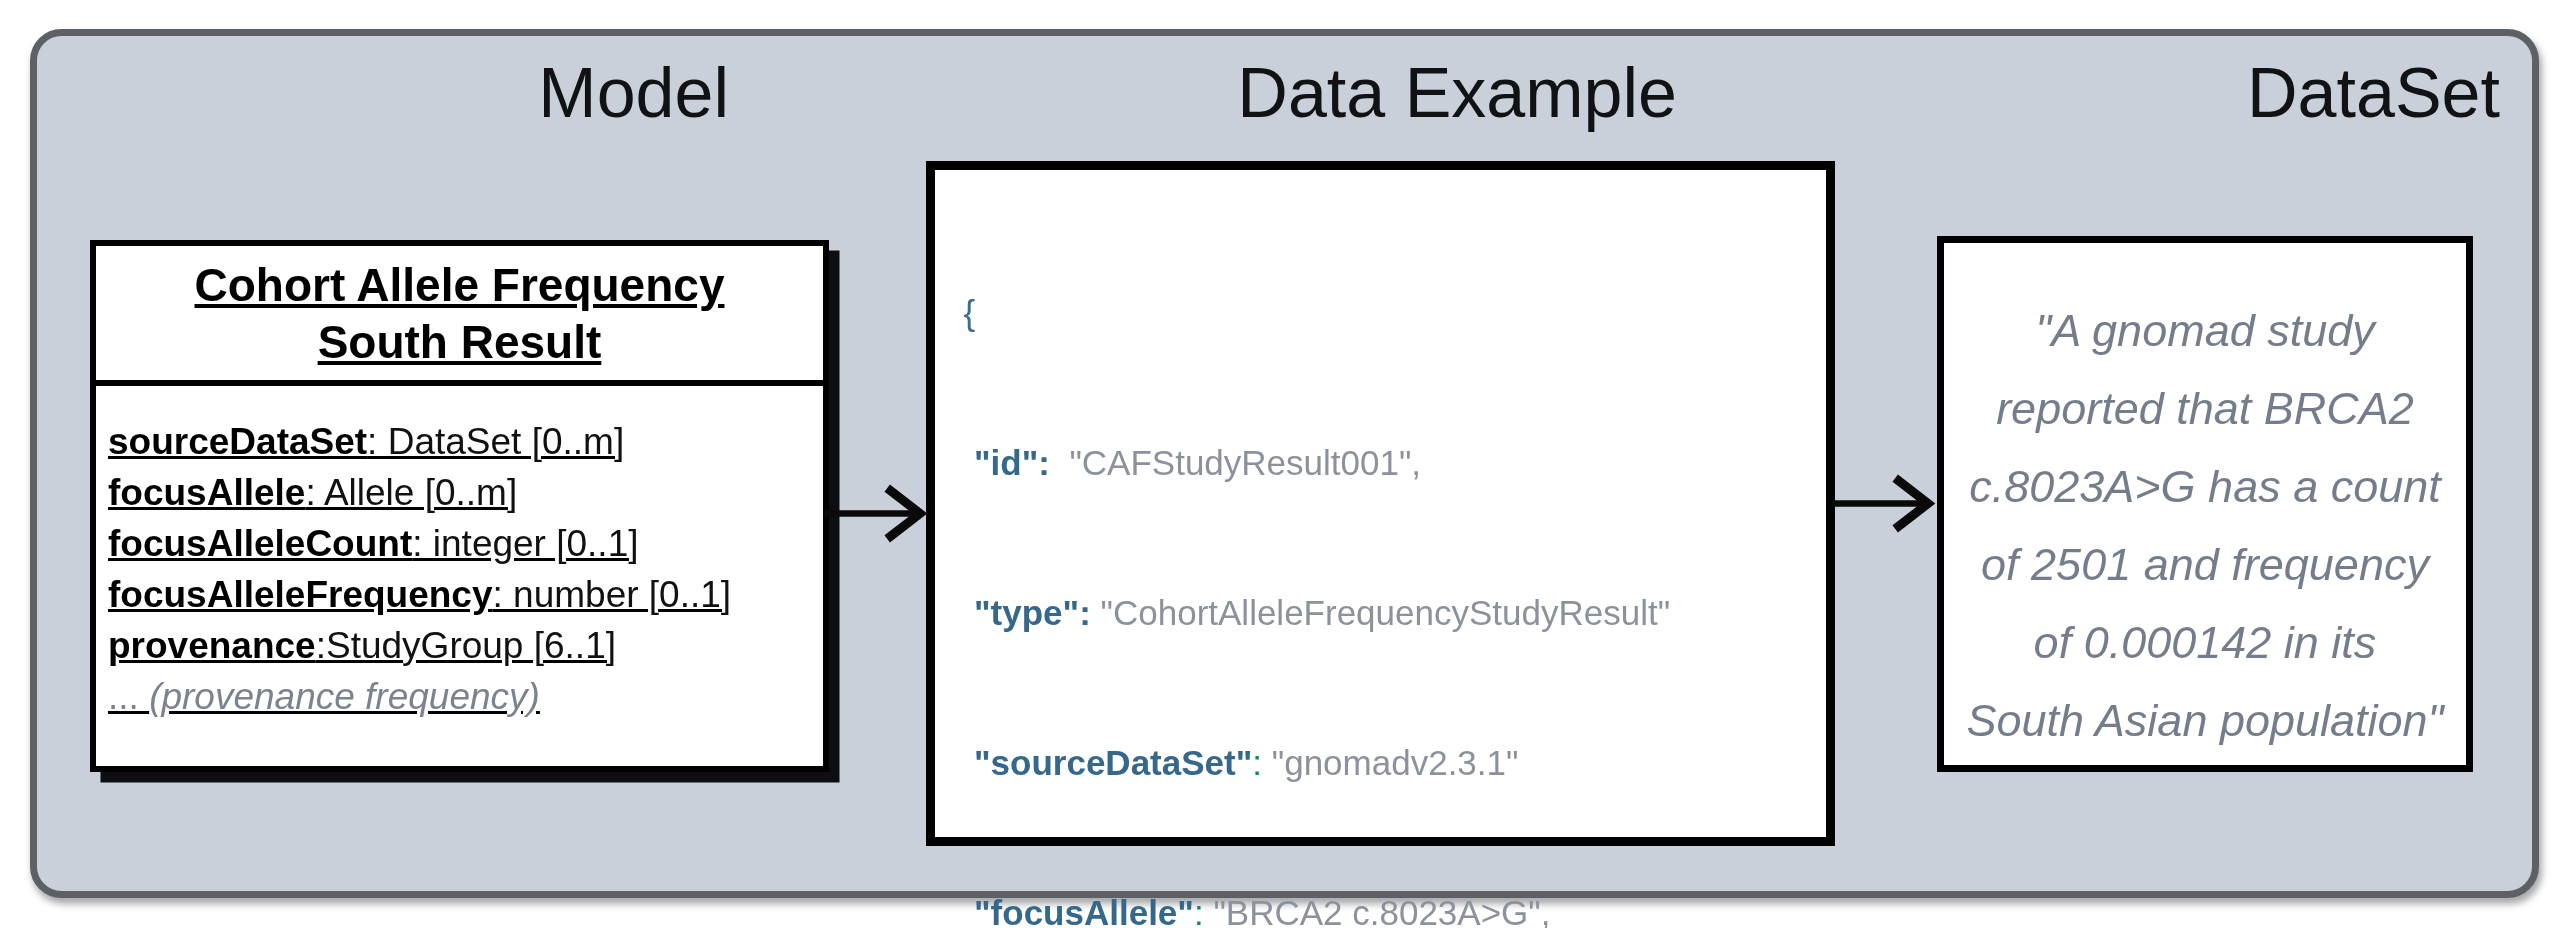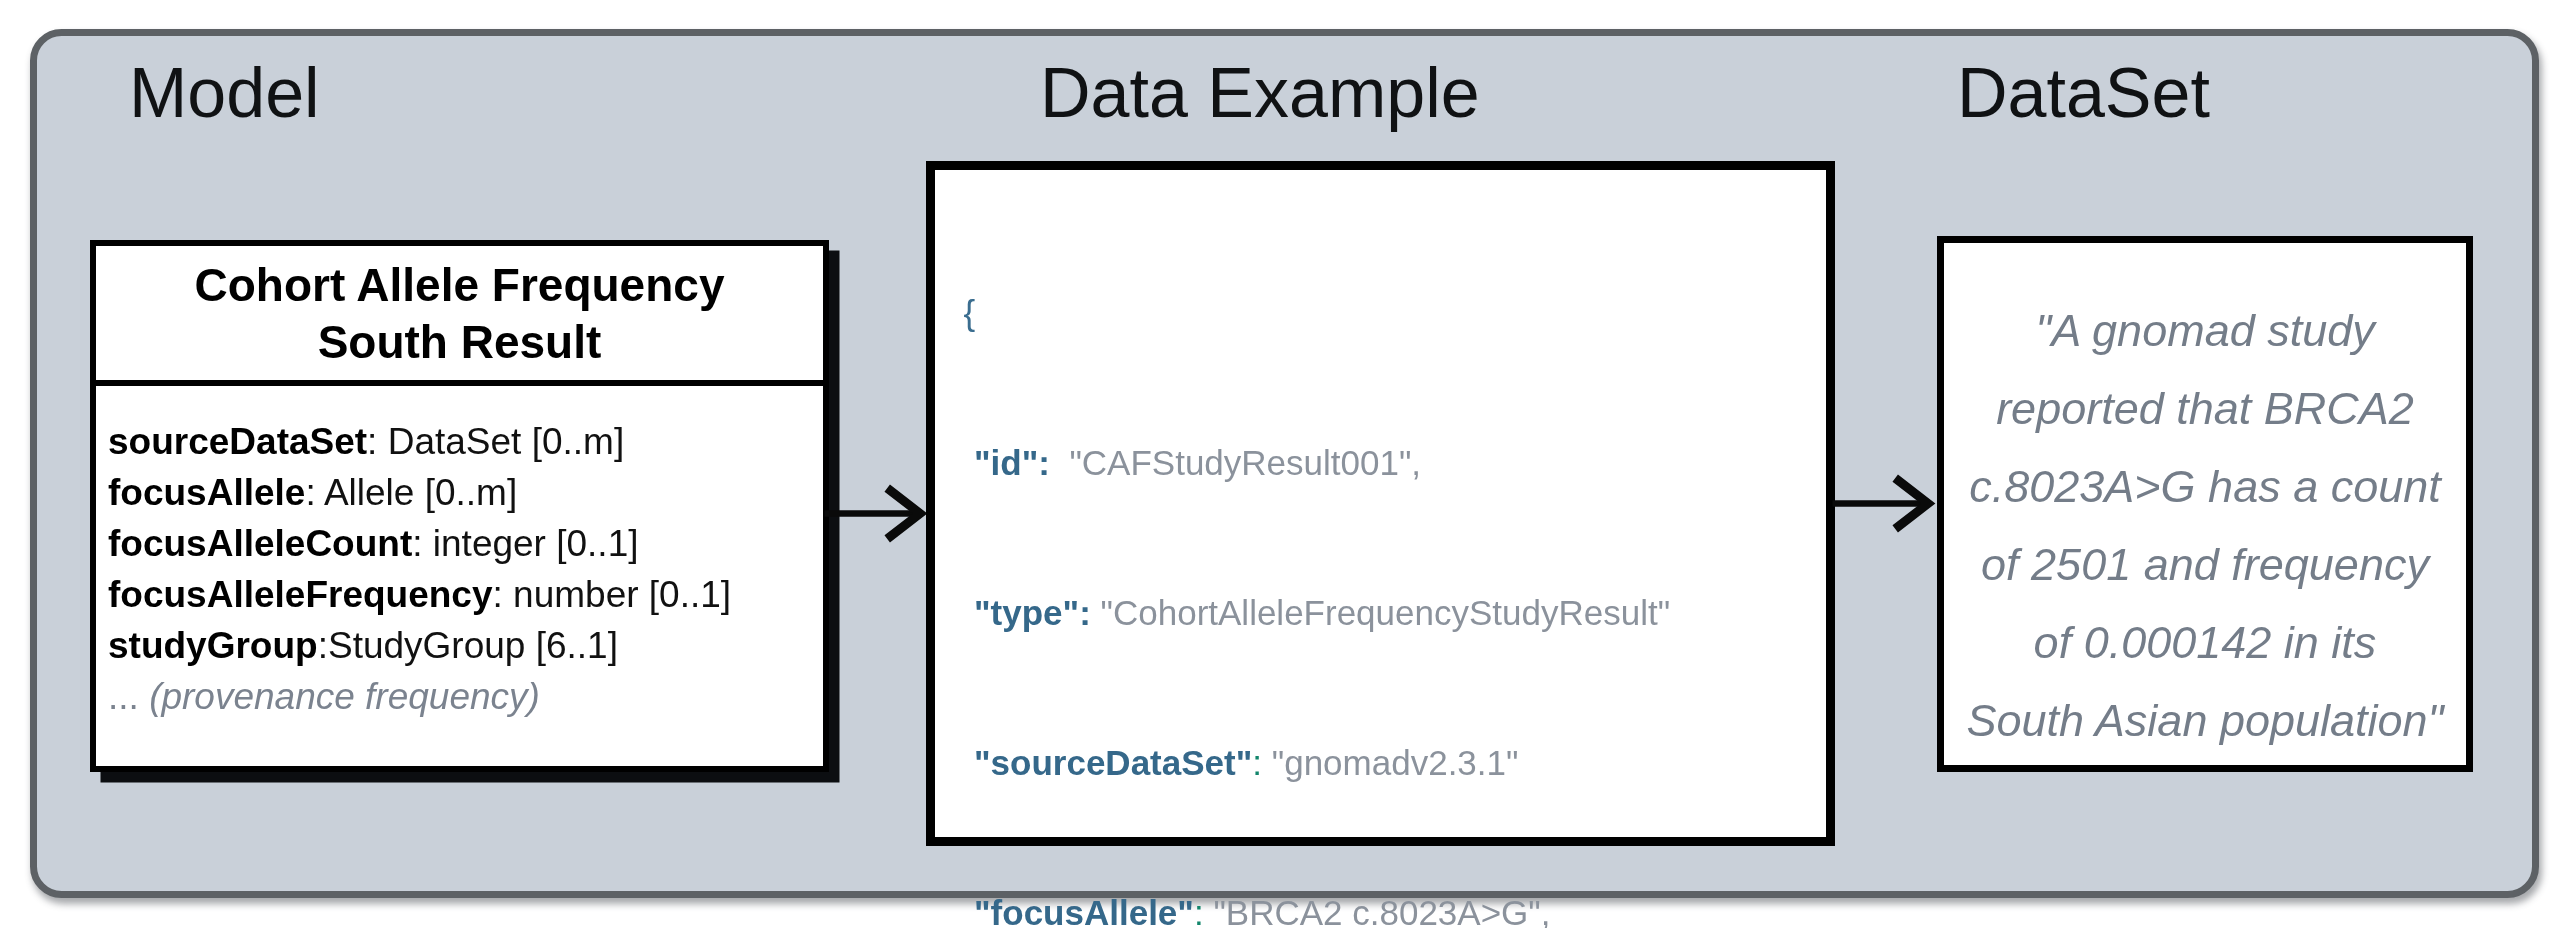--- a/index.html
+++ b/index.html
@@ -10,31 +10,32 @@
   
   .container{
     position:absolute;left:30px;top:28.5px;width:2509px;height:869px;
     background:#c9d0d9;border:7.5px solid #5d6165;border-radius:31.5px;
     box-shadow:2.2px 5.2px 7.5px rgba(60,64,70,0.45);
     box-sizing:border-box;
   }
   
   .heading{
     position:absolute;font-size:70px;line-height:82px;color:#101214;
-    text-align:left;font-weight:400;white-space:nowrap;
+    text-align:right;font-weight:400;white-space:nowrap;
   }
   #heading-model{left:129px;top:52px;width:600px;}
   #heading-data{left:1040px;top:52px;width:637px;}
   #heading-meaning{left:1957px;top:52px;width:543px;}
 
   
   .uml-box{
     position:absolute;left:90px;top:240px;width:739px;height:532px;
     background:#ffffff;border:6.7px solid #000;box-sizing:border-box;
     box-shadow:10.5px 10.5px 0 0 #0c0e11;
+    text-decoration:underline;
   }
   .uml-title{
     border-bottom:6.7px solid #000;padding:10.5px 6px 9px;text-align:center;
   }
   .uml-title div{font-size:46px;line-height:57px;font-weight:700;color:#000;}
   .uml-attrs{padding:30px 9px 0 12px;}
   .attr{font-size:37px;line-height:51px;color:#111;white-space:nowrap;}
   .attr .attr-name{font-weight:700;color:#000;}
   .attr-note{font-size:37px;line-height:51px;color:#7b838f;white-space:nowrap;}
   .attr-note .note-italic{font-style:italic;}
@@ -84,21 +85,21 @@
   <div class="uml-box">
     <div class="uml-title">
       <div>Cohort Allele Frequency</div>
       <div>South Result</div>
     </div>
     <div class="uml-attrs">
       <div class="attr"><span class="attr-name">sourceDataSet</span><span>: DataSet [0..m]</span></div>
       <div class="attr"><span class="attr-name">focusAllele</span><span>: Allele [0..m]</span></div>
       <div class="attr"><span class="attr-name">focusAlleleCount</span><span>: integer [0..1]</span></div>
       <div class="attr"><span class="attr-name">focusAlleleFrequency</span><span>: number [0..1]</span></div>
-      <div class="attr"><span class="attr-name">studyGroup</span><span>:StudyGroup [6..1]</span></div>
+      <div class="attr"><span class="attr-name">provenance</span><span>:StudyGroup [6..1]</span></div>
       <div class="attr-note"><span>... </span><span class="note-italic">(provenance frequency)</span></div>
     </div>
   </div>
 
   <svg class="arrow" id="arrow-1" viewBox="0 0 150 84">
     <line x1="2" y1="42" x2="124" y2="42" stroke="#0a0a0a" stroke-width="9"></line>
     <polyline points="86,8 130,42 86,76" fill="none" stroke="#0a0a0a" stroke-width="12"></polyline>
   </svg>
 
   <div class="code-box">

